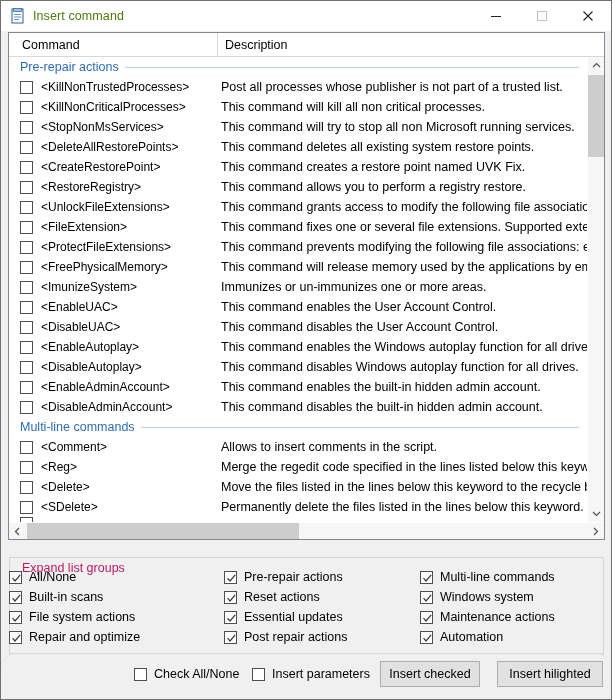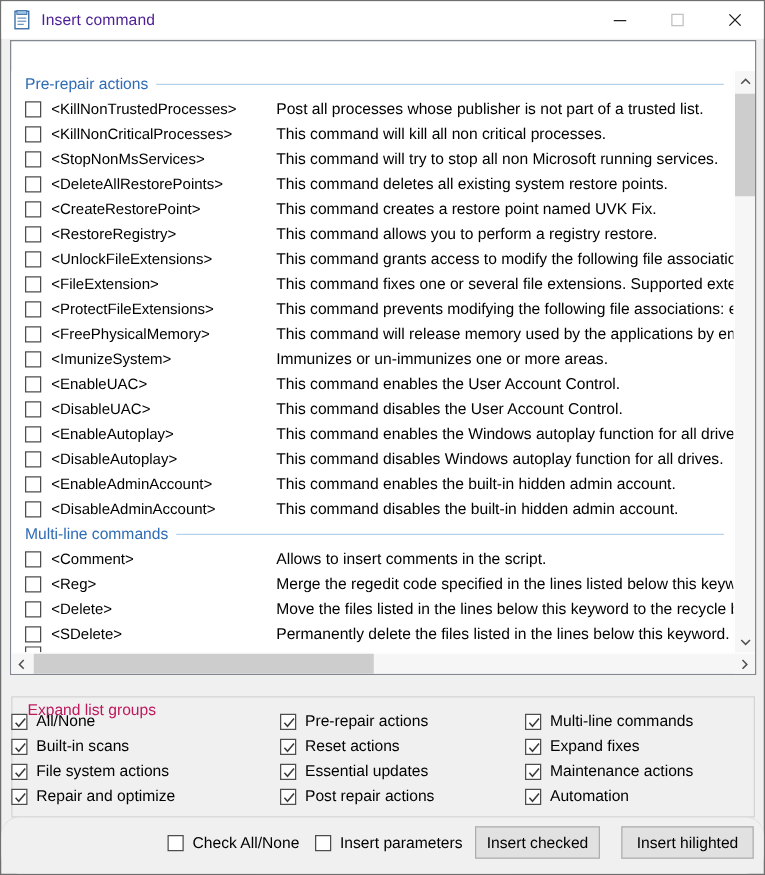--- a/index.html
+++ b/index.html
@@ -33,21 +33,21 @@
   #title-icon {
     width: 16px;
     height: 16px;
     margin-left: 9px;
     margin-right: 7px;
     flex: 0 0 auto;
     position: relative;
   }
   #title-text {
     font-size: 12.5px;
-    color: #4c1d95;
+    color: #4d7c0f;
     letter-spacing: 0.1px;
   }
   .caption-btns {
     position: absolute;
     right: 0;
     top: 0;
     height: 30px;
     display: flex;
   }
   .cap-btn {
@@ -334,20 +334,28 @@
       <div class="cap-btn">
         <svg width="12" height="12" viewBox="0 0 12 12">
           <path d="M1.5 1.5 L10.5 10.5 M10.5 1.5 L1.5 10.5" stroke="#202020" stroke-width="1.1" fill="none"></path>
         </svg>
       </div>
     </div>
   </div>
 
   <div id="listview">
 
+    <div id="list-header">
+      <div class="hdr-cell c1">
+        <span>Command</span>
+      </div>
+      <div class="hdr-cell c2">
+        <span>Description</span>
+      </div>
+    </div>
 
     <div id="list-body">
         <div class="group-header">
           <span class="glabel">Pre-repair actions</span>
           <span class="gline"></span>
         </div>
         <div class="row">
           <span class="cb"></span>
           <span class="cmd">&lt;KillNonTrustedProcesses&gt;</span>
           <span class="desc">Post all processes whose publisher is not part of a trusted list.</span>
@@ -532,21 +540,21 @@
           </svg>
         </span>
         <span class="lbl">Reset actions</span>
       </div>
       <div class="gb-item">
         <span class="cbc">
           <svg width="11" height="11" viewBox="0 0 11 11">
             <path d="M1.5 5.2 L4 8 L9.2 1.8" stroke="#3c3c3c" stroke-width="1.25" fill="none"></path>
           </svg>
         </span>
-        <span class="lbl">Expand fixes</span>
+        <span class="lbl">Windows system</span>
       </div>
       <div class="gb-item">
         <span class="cbc">
           <svg width="11" height="11" viewBox="0 0 11 11">
             <path d="M1.5 5.2 L4 8 L9.2 1.8" stroke="#3c3c3c" stroke-width="1.25" fill="none"></path>
           </svg>
         </span>
         <span class="lbl">File system actions</span>
       </div>
       <div class="gb-item">

